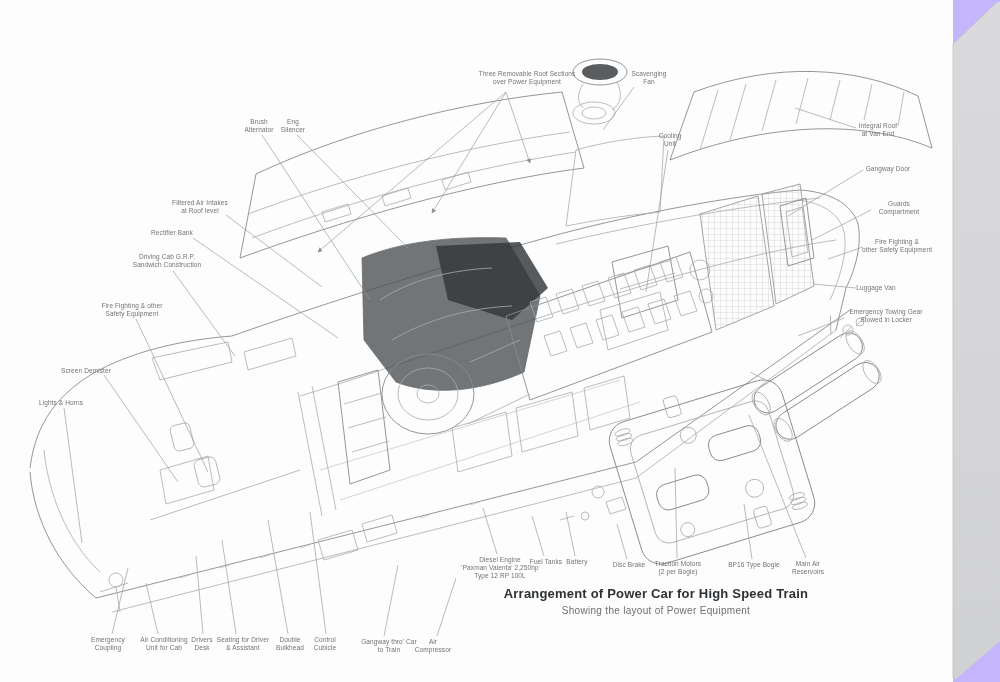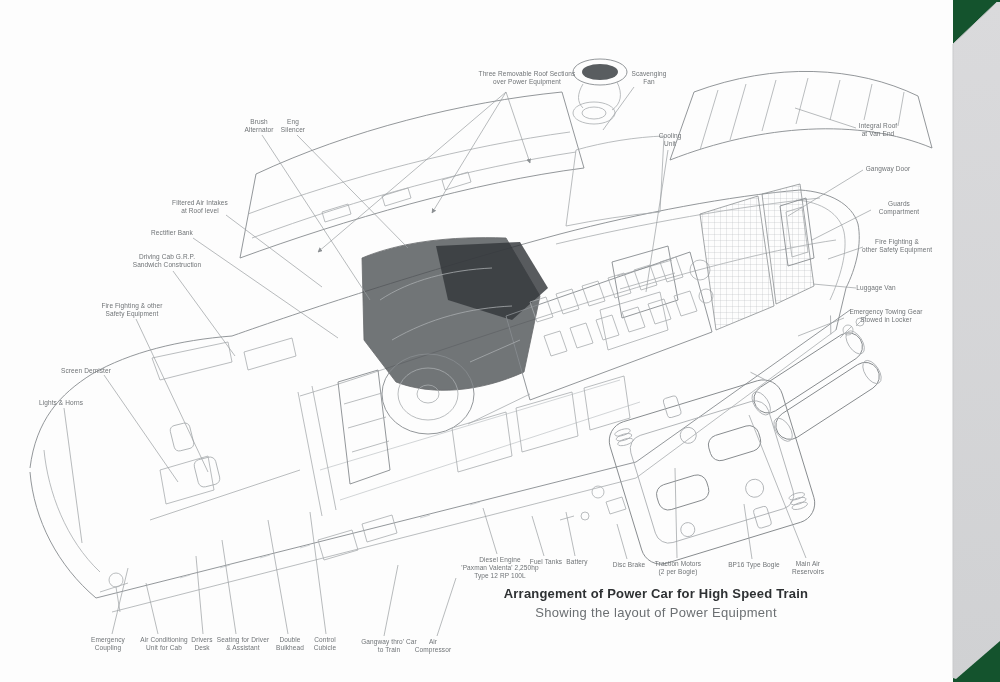--- a/index.html
+++ b/index.html
@@ -1,28 +1,28 @@
 <!DOCTYPE html>
 <html><head>
 <meta charset="utf-8">
 <style>
   html,body{margin:0;padding:0;background:#ffffff;}
-  .scene{position:relative;width:1000px;height:682px;background:#14532d;overflow:hidden;
+  .scene{position:relative;width:1000px;height:682px;background:#c4b5fd;overflow:hidden;
          font-family:"Liberation Sans", sans-serif;}
   .canvas-front{position:absolute;left:0;top:0;width:953px;height:682px;background:#fdfdfd;}
   .art{position:absolute;left:0;top:0;}
   .ln{fill:none;stroke:#a8acaf;stroke-width:0.8;}
   .ln2{fill:none;stroke:#878b8e;stroke-width:0.9;}
   .lnf{fill:none;stroke:#bfc3c6;stroke-width:0.7;}
   .label{position:absolute;transform:translateX(-50%);text-align:center;
          font-size:6.5px;line-height:1.2;letter-spacing:0.1px;white-space:nowrap;}
   .title-block{position:absolute;left:656px;top:586px;transform:translateX(-50%);
                text-align:center;white-space:nowrap;}
   .title-main{font-size:13px;font-weight:bold;color:#2e3133;letter-spacing:0.2px;}
-  .title-sub{font-size:13px;color:#6b6f72;margin-top:4px;letter-spacing:0.3px;}
+  .title-sub{font-size:10px;color:#6b6f72;margin-top:4px;letter-spacing:0.3px;}
   .canvas-side{position:absolute;left:0;top:0;pointer-events:none;}
 </style>
 </head>
 <body>
 
 <div class="scene">
   <div class="canvas-front">
 
     <svg class="art" width="953" height="682" viewBox="0 0 953 682">
       <defs>

